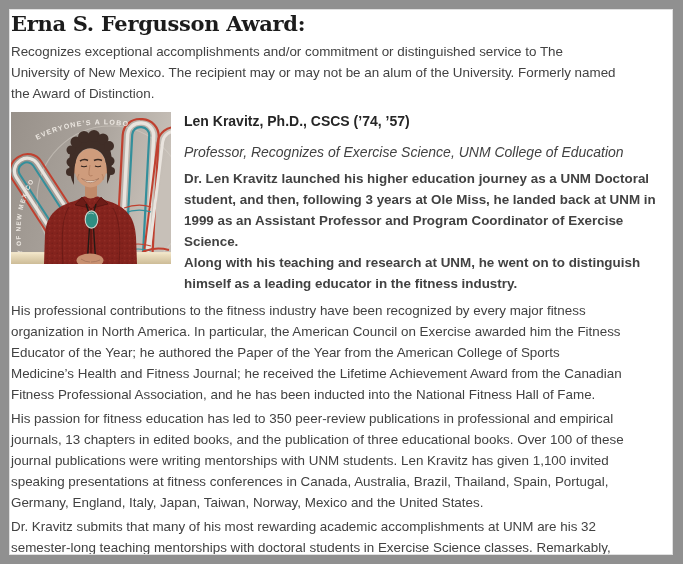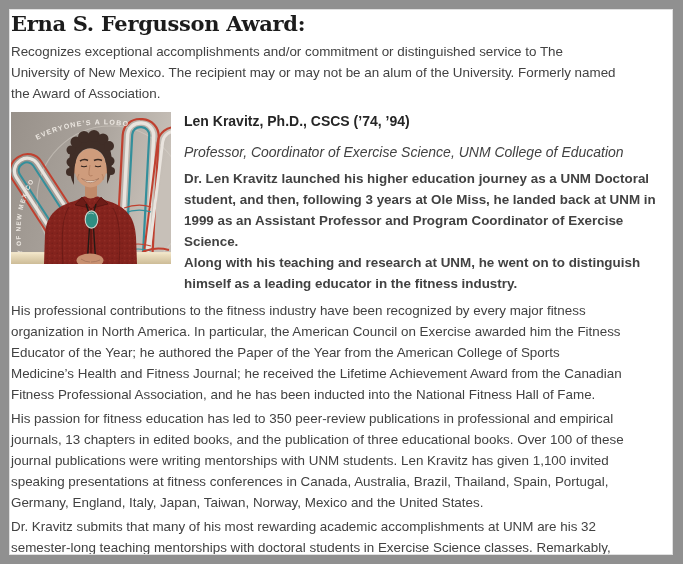--- a/index.html
+++ b/index.html
@@ -59,21 +59,21 @@
 </style>
 </head>
 <body>
 
 <div class="card">
 
   <h1 class="award-title">Erna S. Fergusson Award:</h1>
 
   <p class="body-text intro">Recognizes exceptional accomplishments and/or commitment or distinguished service to The
 University of New Mexico. The recipient may or may not be an alum of the University. Formerly named
-the Award of Association.</p>
+the Award of Distinction.</p>
 
   <div class="media">
 
     <div class="photo-wrap">
       <svg viewBox="0 0 160 152" width="160" height="152">
         <defs>
           <linearGradient id="wall" x1="0" y1="0" x2="1" y2="0.25">
             <stop offset="0" stop-color="#98918a"></stop>
             <stop offset="0.55" stop-color="#aaa39c"></stop>
             <stop offset="1" stop-color="#c7c0b8"></stop>
@@ -174,22 +174,22 @@
               <path d="M77,102 q3,-2 6,0" stroke="#bfe0d6" stroke-width="0.8" fill="none" opacity="0.8"></path>
             </g>
             <ellipse cx="79" cy="148.5" rx="13.5" ry="7" fill="#c89070"></ellipse>
             <path d="M70,147 q4,3 9,3 M80,150 q5,0 9,-2" stroke="#a5735a" stroke-width="0.8" fill="none"></path>
           </g>
         </g>
       </svg>
     </div>
 
     <div class="media-body">
-      <p class="profile-name">Len Kravitz, Ph.D., CSCS (’74, ’94)</p>
-      <p class="profile-role">Professor, Coordinator of Exercise Science, UNM College of Education</p>
+      <p class="profile-name">Len Kravitz, Ph.D., CSCS (’74, ’57)</p>
+      <p class="profile-role">Professor, Recognizes of Exercise Science, UNM College of Education</p>
       <p class="body-text profile-bio">Dr. Len Kravitz launched his higher education journey as a UNM Doctoral
 student, and then, following 3 years at Ole Miss, he landed back at UNM in
 1999 as an Assistant Professor and Program Coordinator of Exercise Science.
 Along with his teaching and research at UNM, he went on to distinguish
 himself as a leading educator in the fitness industry.</p>
     </div>
   </div>
 
   <p class="body-text">His professional contributions to the fitness industry have been recognized by every major fitness
 organization in North America. In particular, the American Council on Exercise awarded him the Fitness

